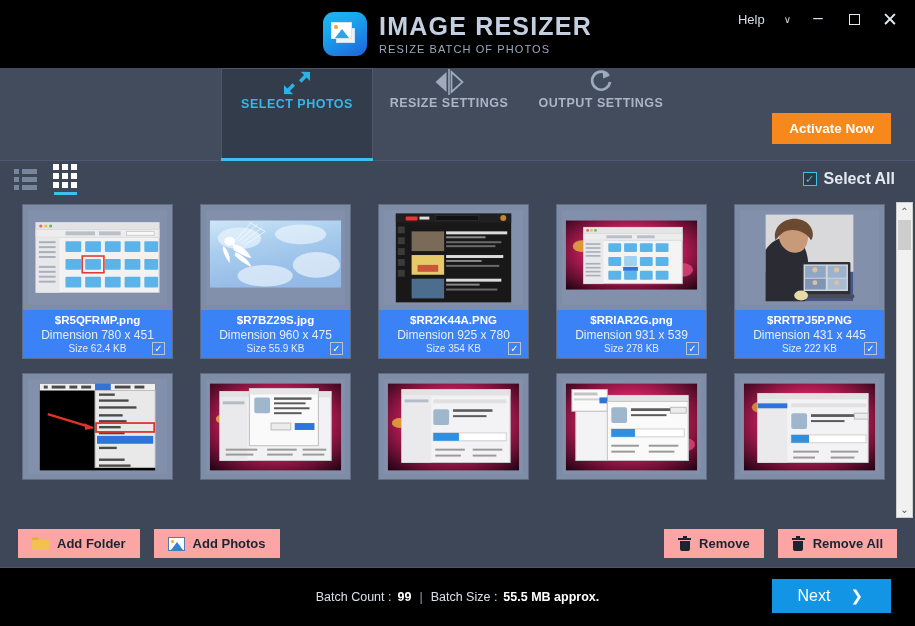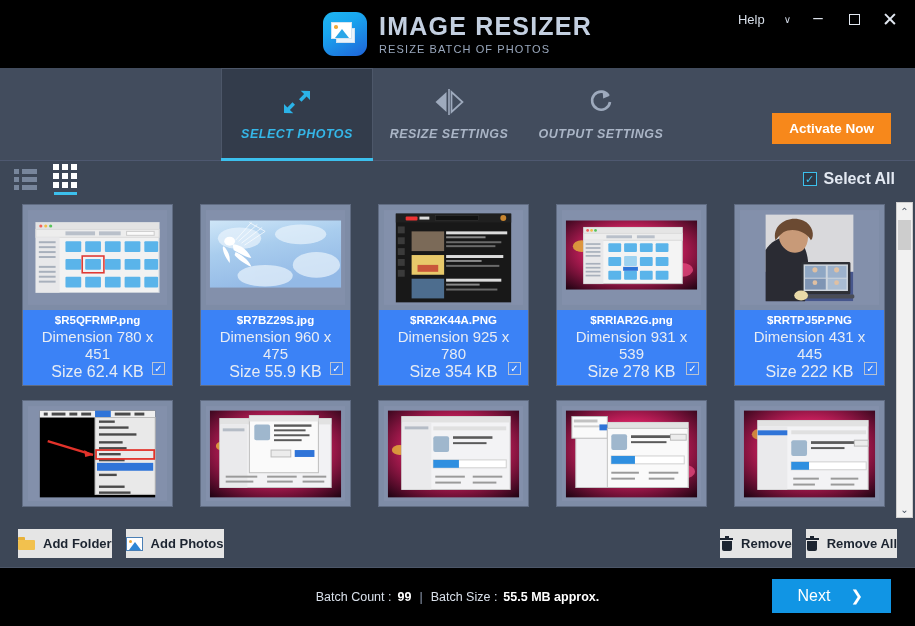--- a/index.html
+++ b/index.html
@@ -80,22 +80,22 @@
   .tabbar {
     position: relative;
     height: 93px; flex: 0 0 93px;
     background: #424c5d;
     display: flex; align-items: stretch;
     border-bottom: 1px solid #4e5870;
   }
   .tabs { display:flex; margin-left: 221px; }
   .tab {
     width: 152px; position: relative;
-    display:flex; flex-direction:column; align-items:center; justify-content:center;
-    gap: 11px; cursor: pointer; font-style: italic;
+    display:flex; flex-direction:column; align-items:center; justify-content:flex-start;
+    cursor: pointer;
   }
   .tab.active { background: #333c4b; border:1px solid #4d5769; border-bottom:none; }
   .tab .tlabel {
     font-size: 12.5px; font-weight: bold; letter-spacing: .5px;
     color: #aab5c6;
   }
   .tab.active .tlabel { color: #35b7e8; }
   .tab .tunder {
     display:none; position:absolute; left:-1px; right:-1px; bottom:-1px; height:3px;
     background:#3cc0ed;
@@ -172,26 +172,26 @@
   }
   .thumb svg { display:block; }
   .meta {
     background:#3b82f6; text-align:center; padding: 4px 5px 4px;
     margin: 5px -5px -5px -5px;
   }
   .fname {
     font-size: 11.5px; font-weight:bold; color:#fff;
     white-space:nowrap; overflow:hidden; text-overflow:ellipsis;
   }
-  .dim { font-size: 15px; color:#e7ecf4; margin-top:2px; }
+  .dim { font-size: 12px; color:#e7ecf4; margin-top:2px; }
   .sizerow {
     display:flex; align-items:center; justify-content:center;
     position:relative; margin-top:1px;
   }
-  .fsize { font-size:16px; color:#e7ecf4; }
+  .fsize { font-size:10px; color:#e7ecf4; }
   .chk {
     position:absolute; right:2px; top:-1px;
     width:13px; height:13px; border:1.5px solid #b9c3d2;
     color:#fff; font-size:10px; line-height:10px;
     display:flex; align-items:center; justify-content:center;
   }
 
   
   .sbar {
     position:absolute; right:2px; top:4px; bottom:2px; width:17px;
@@ -208,24 +208,24 @@
     background:#cdcdcd; cursor:pointer;
   }
 
   
   .actionbar {
     height: 48px; flex:0 0 48px; position:relative;
     background:#3d4757; display:flex; align-items:center; padding: 0 18px;
     border-bottom: 1px solid #4c5668;
   }
   .wbtnx {
-    background:#e5e5e5; border:none; color:#1c2430;
+    background:#fca5a5; border:none; color:#1c2430;
     font-family:"Liberation Sans", sans-serif;
     font-size:13px; font-weight:bold;
-    padding: 7px 0; cursor:pointer;
+    padding: 7px 14px; cursor:pointer;
     display:flex; align-items:center; gap:8px;
   }
   .wbtnx + .wbtnx { margin-left: 14px; }
   .rightbtns { position:absolute; right:18px; display:flex; }
 
   .folder-ic { width:17px; height:13px; position:relative; flex:0 0 17px;}
   .folder-ic:before {
     content:""; position:absolute; left:0; top:0; width:7px; height:3px;
     background:#e8b23a; border-radius:1px 1px 0 0;
   }

